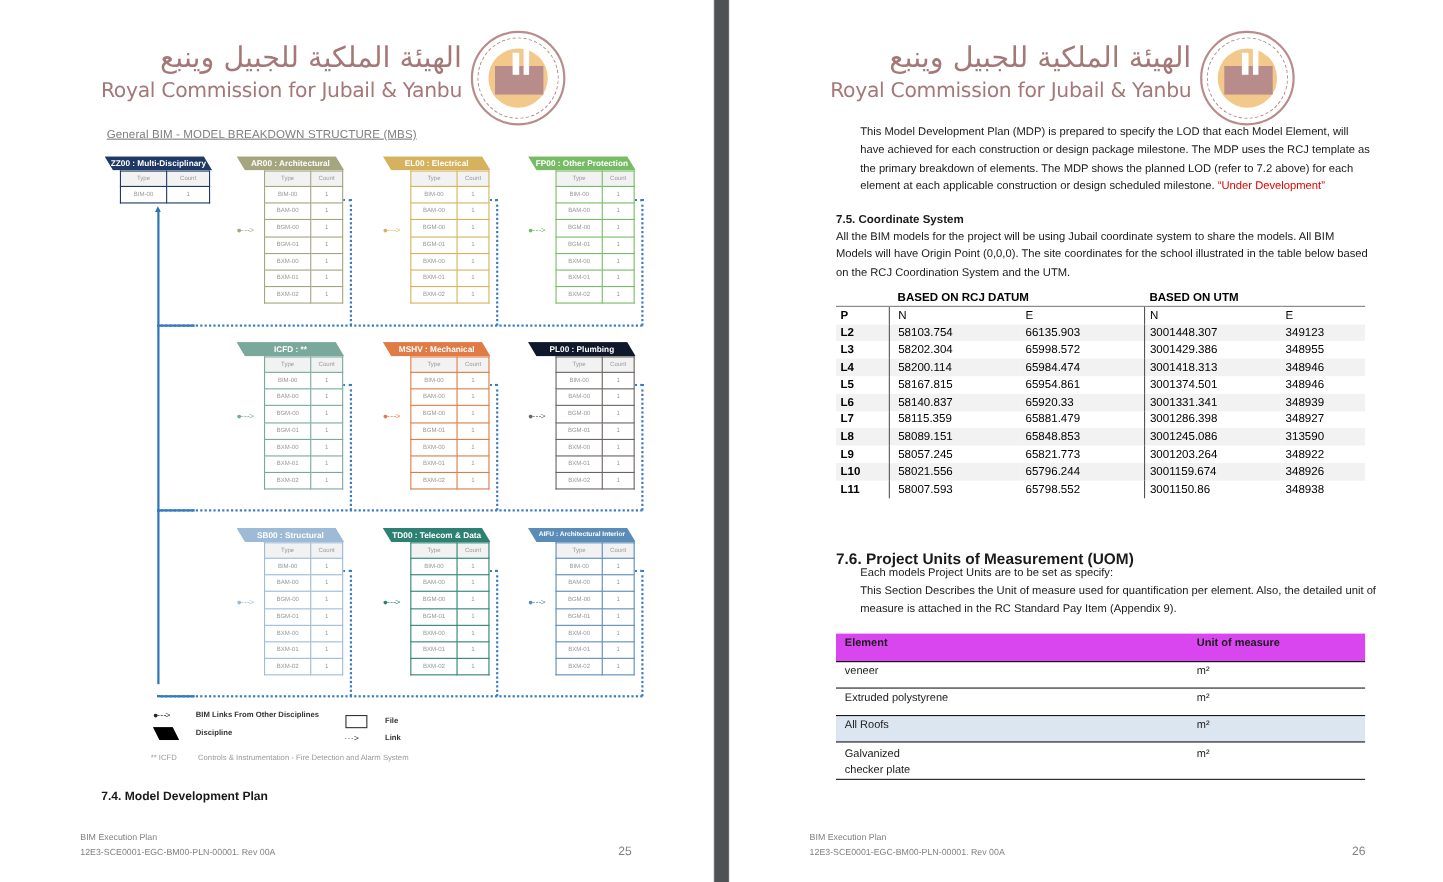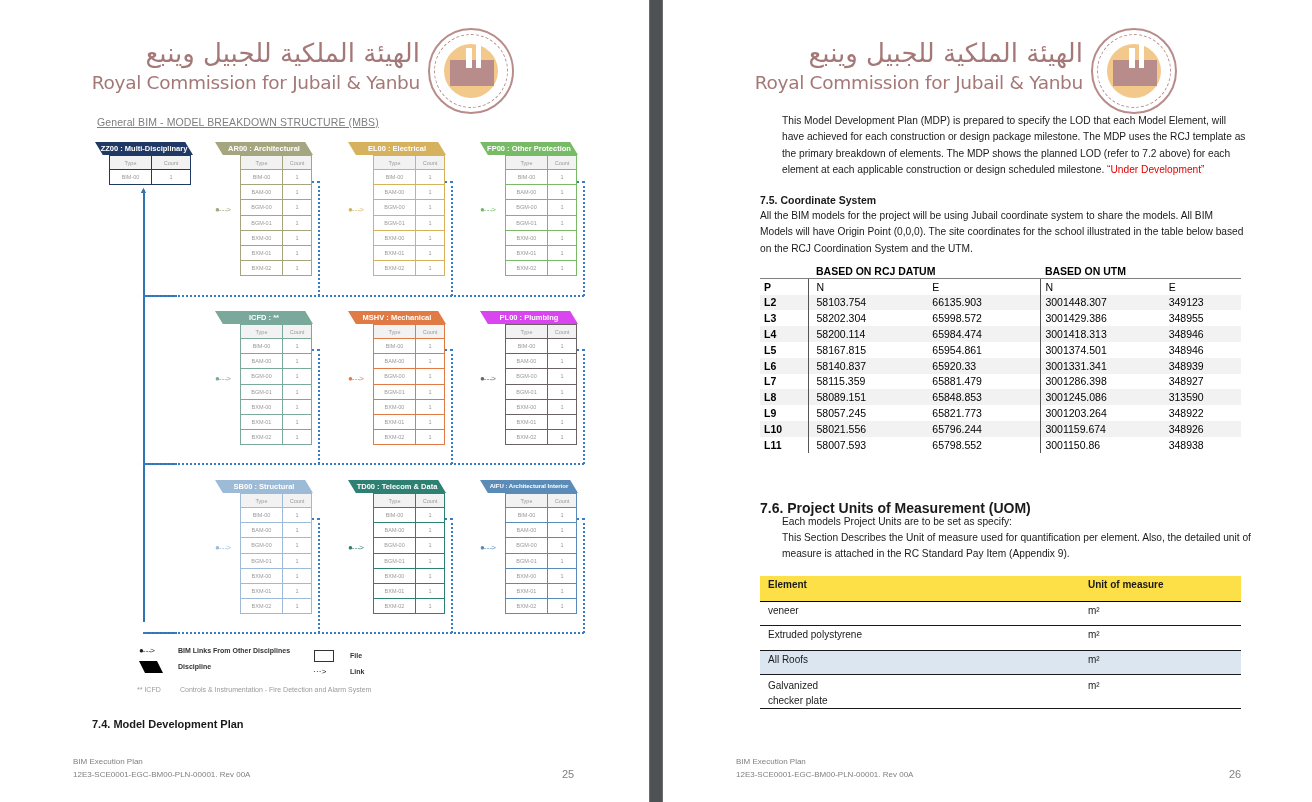--- a/index.html
+++ b/index.html
@@ -52,21 +52,21 @@
   .coord { position: absolute; left: 97px; top: 263px; width: 481px; font-family: "Liberation Sans", sans-serif; font-size: 10.5px; border-collapse: collapse; }
   .coord td { height: 15.8px; padding: 0 4px; white-space: nowrap; }
   .coord tr.group td { font-weight: bold; border-bottom: 1px solid #7f7f7f; }
   .coord td.p { font-weight: bold; width: 48px; }
   .coord td.br { border-right: 1px solid #555; }
   .coord tr.alt td { background: #f2f2f2; }
 
   
   .uom { position: absolute; left: 97px; top: 576px; width: 481px; border-collapse: collapse; font-size: 10px; }
   .uom td { padding: 3px 8px 0 8px; vertical-align: top; border-bottom: 1px solid #1a1a1a; height: 24.5px; color: #1a1a1a; }
-  .uom tr.head td { font-weight: bold; background: #fde047; height: 25px; border-bottom: 1.5px solid #000; margin-left: 30px; }
+  .uom tr.head td { font-weight: bold; background: #d946ef; height: 25px; border-bottom: 1.5px solid #000; margin-left: 30px; }
   .uom tr.blue td { background: #dce6f1; }
   .uom td.el { width: 320px; }
   .uom tr.tall td { height: 31px; line-height: 15px; }
 </style>
 </head>
 <body>
 
 <div class="page" id="page-left">
   <div class="logo" style="left:0; width:520px; height:90px;">
     <div class="ar">الهيئة الملكية للجبيل وينبع</div>
@@ -322,21 +322,21 @@
             </tr>
             <tr>
               <td style="border-color:#e07b45">BXM-02</td>
               <td style="border-color:#e07b45">1</td>
             </tr>
           </tbody>
         </table>
       </div>
       <div class="arrow-in" style="left: 348px; top: 375px; color: rgb(224, 123, 69);">●- - -&gt;</div>
       <div class="block" style="left: 480px; top: 311px;">
-        <div class="hdr" style="background: #d946ef;">PL00 : Plumbing</div>
+        <div class="hdr" style="background: #0f172a;">PL00 : Plumbing</div>
         <table>
           <tbody>
             <tr class="th">
               <td class="c1" style="border-color:#6b6362">Type</td>
               <td style="border-color:#6b6362">Count</td>
             </tr>
             <tr>
               <td style="border-color:#6b6362">BIM-00</td>
               <td style="border-color:#6b6362">1</td>
             </tr>

